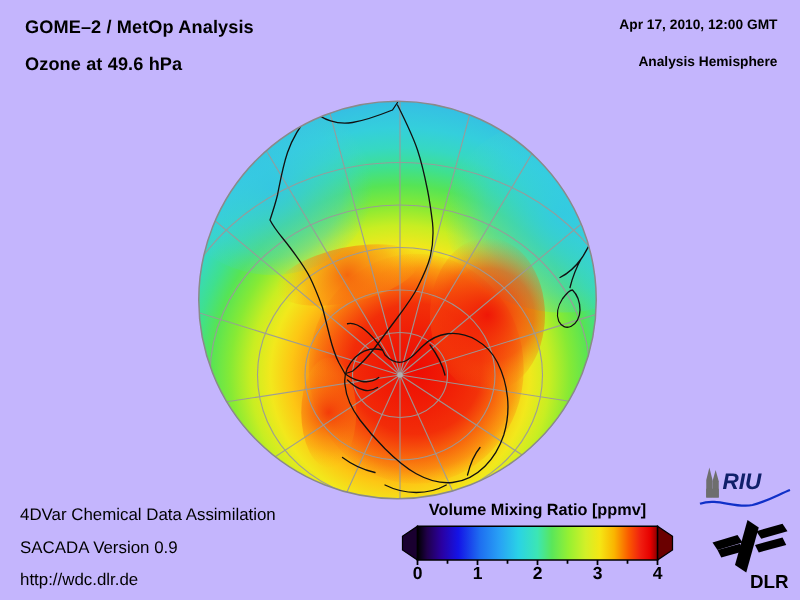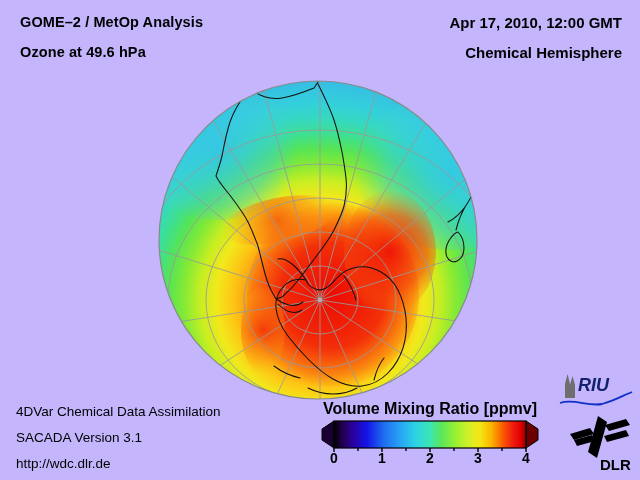--- a/index.html
+++ b/index.html
@@ -26,21 +26,21 @@
     color: #000000;
     letter-spacing: 0.1px;
     white-space: nowrap;
   }
   .hdr-left.l2 { top: 44px; }
 
   .hdr-right {
     position: absolute;
     right: 18px;
     top: 14px;
-    font-size: 15px;
+    font-size: 11px;
     font-weight: bold;
     color: #000000;
     text-align: right;
     white-space: nowrap;
   }
   .hdr-right.l2 { top: 44px; }
 
   
   #globe-wrap {
     position: absolute;
@@ -71,21 +71,21 @@
     top: 400px;
     width: 236px;
     height: 74px;
   }
   #cbar-title {
     position: absolute;
     left: 0;
     top: 0;
     width: 236px;
     text-align: center;
-    font-size: 16px;
+    font-size: 13px;
     font-weight: bold;
     color: #000000;
     white-space: nowrap;
   }
   #cbar-svg {
     position: absolute;
     left: 0;
     top: 18px;
   }
   .cbar-tick-label {
@@ -114,21 +114,21 @@
   }
 </style>
 </head>
 <body>
 
 <div id="page">
 
   <div class="hdr-left l1">GOME–2 / MetOp Analysis</div>
   <div class="hdr-left l2">Ozone at 49.6 hPa</div>
   <div class="hdr-right l1">Apr 17, 2010, 12:00 GMT</div>
-  <div class="hdr-right l2">Chemical Hemisphere</div>
+  <div class="hdr-right l2">Analysis Hemisphere</div>
 
   <div id="globe-wrap">
     <svg id="globe-svg" width="320" height="320" viewBox="0 0 320 320">
       <defs>
         <clipPath id="globeClip">
           <circle cx="160" cy="160" r="159"></circle>
         </clipPath>
 
         <radialGradient id="ozoneField" gradientUnits="userSpaceOnUse" cx="162" cy="220" r="230">
           <stop offset="0.00" stop-color="#ee1005"></stop>
@@ -315,21 +315,21 @@
         </g>
       </g>
 
       <circle cx="160" cy="160" r="159" fill="none" stroke="#8a8a8a" stroke-width="1.2"></circle>
 
       <circle cx="162" cy="220" r="2.2" fill="#b0b0b0"></circle>
     </svg>
   </div>
 
   <div class="foot f1">4DVar Chemical Data Assimilation</div>
-  <div class="foot f2">SACADA Version 3.1</div>
+  <div class="foot f2">SACADA Version 0.9</div>
   <div class="foot f3">http://wdc.dlr.de</div>
 
   <div id="cbar-block">
     <div id="cbar-title">Volume Mixing Ratio [ppmv]</div>
     <svg id="cbar-svg" width="236" height="34" viewBox="0 0 236 34">
       <defs>
         <linearGradient id="cbarGrad" x1="0" y1="0" x2="1" y2="0">
           <stop offset="0.00" stop-color="#000000"></stop>
           <stop offset="0.04" stop-color="#20004a"></stop>
           <stop offset="0.10" stop-color="#2a00a0"></stop>

